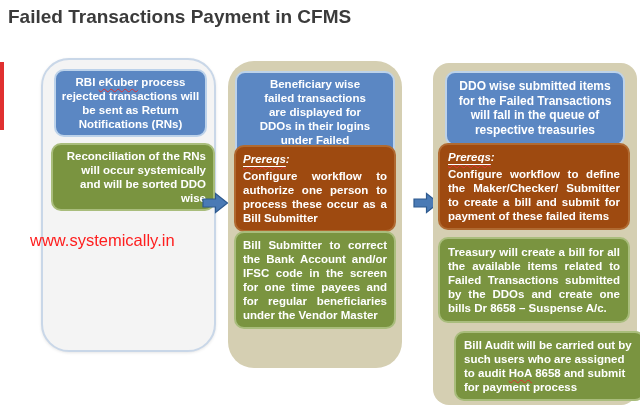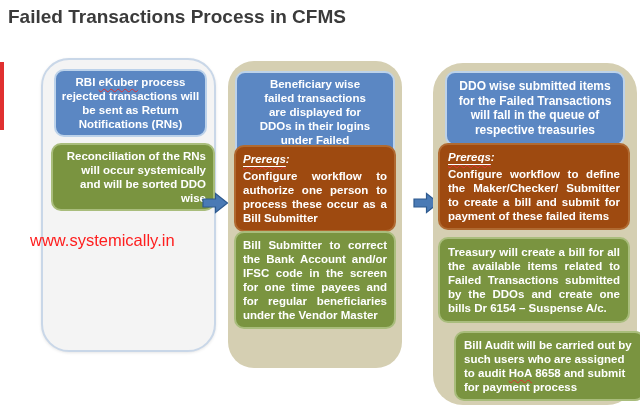--- a/index.html
+++ b/index.html
@@ -15,21 +15,21 @@
   body{font-family:"Liberation Sans",sans-serif;background:#ffffff;position:relative;overflow:hidden;}
   .stage{position:absolute;left:0;top:0;width:640px;height:410px;background:#fff;}
 
   .title{position:absolute;left:8px;top:6px;font-size:19px;font-weight:bold;color:var(--titleColor);letter-spacing:0px;}
 
   .red-mark{position:absolute;left:0;top:62px;width:4px;height:68px;background:var(--squiggle);}
 
   .panel{position:absolute;border-radius:28px;}
   .panel-1{left:25px;top:58px;width:175px;height:294px;background:var(--panel);border:2px solid var(--panelBorder);box-shadow:0 1px 3px rgba(0,0,0,0.10);margin-left:16px;}
   .panel-2{left:228px;top:61px;width:174px;height:307px;background:var(--tan);border-radius:26px;}
-  .panel-3{left:433px;top:63px;width:204px;height:342px;background:var(--tan);border-radius:30px;}
+  .panel-3{left:433px;top:63px;width:204px;height:342px;background:var(--tan);border-radius:16px;}
 
   .box{position:absolute;color:#ffffff;font-weight:bold;font-size:11.5px;line-height:1.22;border-radius:10px;}
   .box.center{text-align:center;}
   .box.justify{text-align:justify;}
   .blue{background:var(--blue);border:2px solid var(--blueBorder);}
   .orange{background:var(--orange);border:2px solid var(--orangeBorder);}
   .green{background:var(--green);border:2px solid var(--greenBorder);}
 
   
   .b-rn{left:11px;top:9px;width:153px;min-height:64px;padding:4px 5px;}
@@ -57,21 +57,21 @@
   .arrow{position:absolute;width:27px;height:22px;}
   .arrow-1{left:202px;top:192px;}
   .arrow-2{left:413px;top:192px;}
   .arrow-shape{fill:var(--arrow);stroke:var(--arrowStroke);stroke-width:1.2;}
 </style>
 </head>
 <body>
 
 <div class="stage">
 
-  <div class="title">Failed Transactions Process in CFMS</div>
+  <div class="title">Failed Transactions Payment in CFMS</div>
 
   <div class="red-mark"></div>
 
   <div class="panel panel-1">
     <div class="box blue center b-rn">
       <span>RBI </span><span class="misspell">eKuber</span><span> process rejected transactions will be sent as Return Notifications (RNs)</span>
     </div>
     <div class="box green b-recon">Reconciliation of the RNs will occur systemically and will be sorted DDO wise</div>
   </div>
 
@@ -93,19 +93,19 @@
   <svg class="arrow arrow-2" viewBox="0 0 27 22">
     <polygon class="arrow-shape" points="1,7 13.5,7 13.5,1.5 25.5,11 13.5,20.5 13.5,15 1,15"></polygon>
   </svg>
 
   <div class="panel panel-3">
     <div class="box blue center b-ddo">DDO wise submitted items for the Failed Transactions will fall in the queue of respective treasuries</div>
     <div class="box orange justify b-prereq3">
       <span class="prereqs-line"><span class="prereqs-word"><span class="inner-u">Prereqs</span></span><span class="prereqs-colon">:</span></span>
       <span>Configure workflow to define the Maker/Checker/ Submitter to create a bill and submit for payment of these failed items</span>
     </div>
-    <div class="box green justify b-treasury">Treasury will create a bill for all the available items related to Failed Transactions submitted by the DDOs and create one bills Dr 6154 – Suspense A/c.</div>
+    <div class="box green justify b-treasury">Treasury will create a bill for all the available items related to Failed Transactions submitted by the DDOs and create one bills Dr 8658 – Suspense A/c.</div>
     <div class="box green b-audit">
       <span>Bill Audit will be carried out by such users who are assigned to audit </span><span class="misspell">HoA</span><span> 8658 and submit for payment process</span>
     </div>
   </div>
 
 </div>
 
 </body></html>

